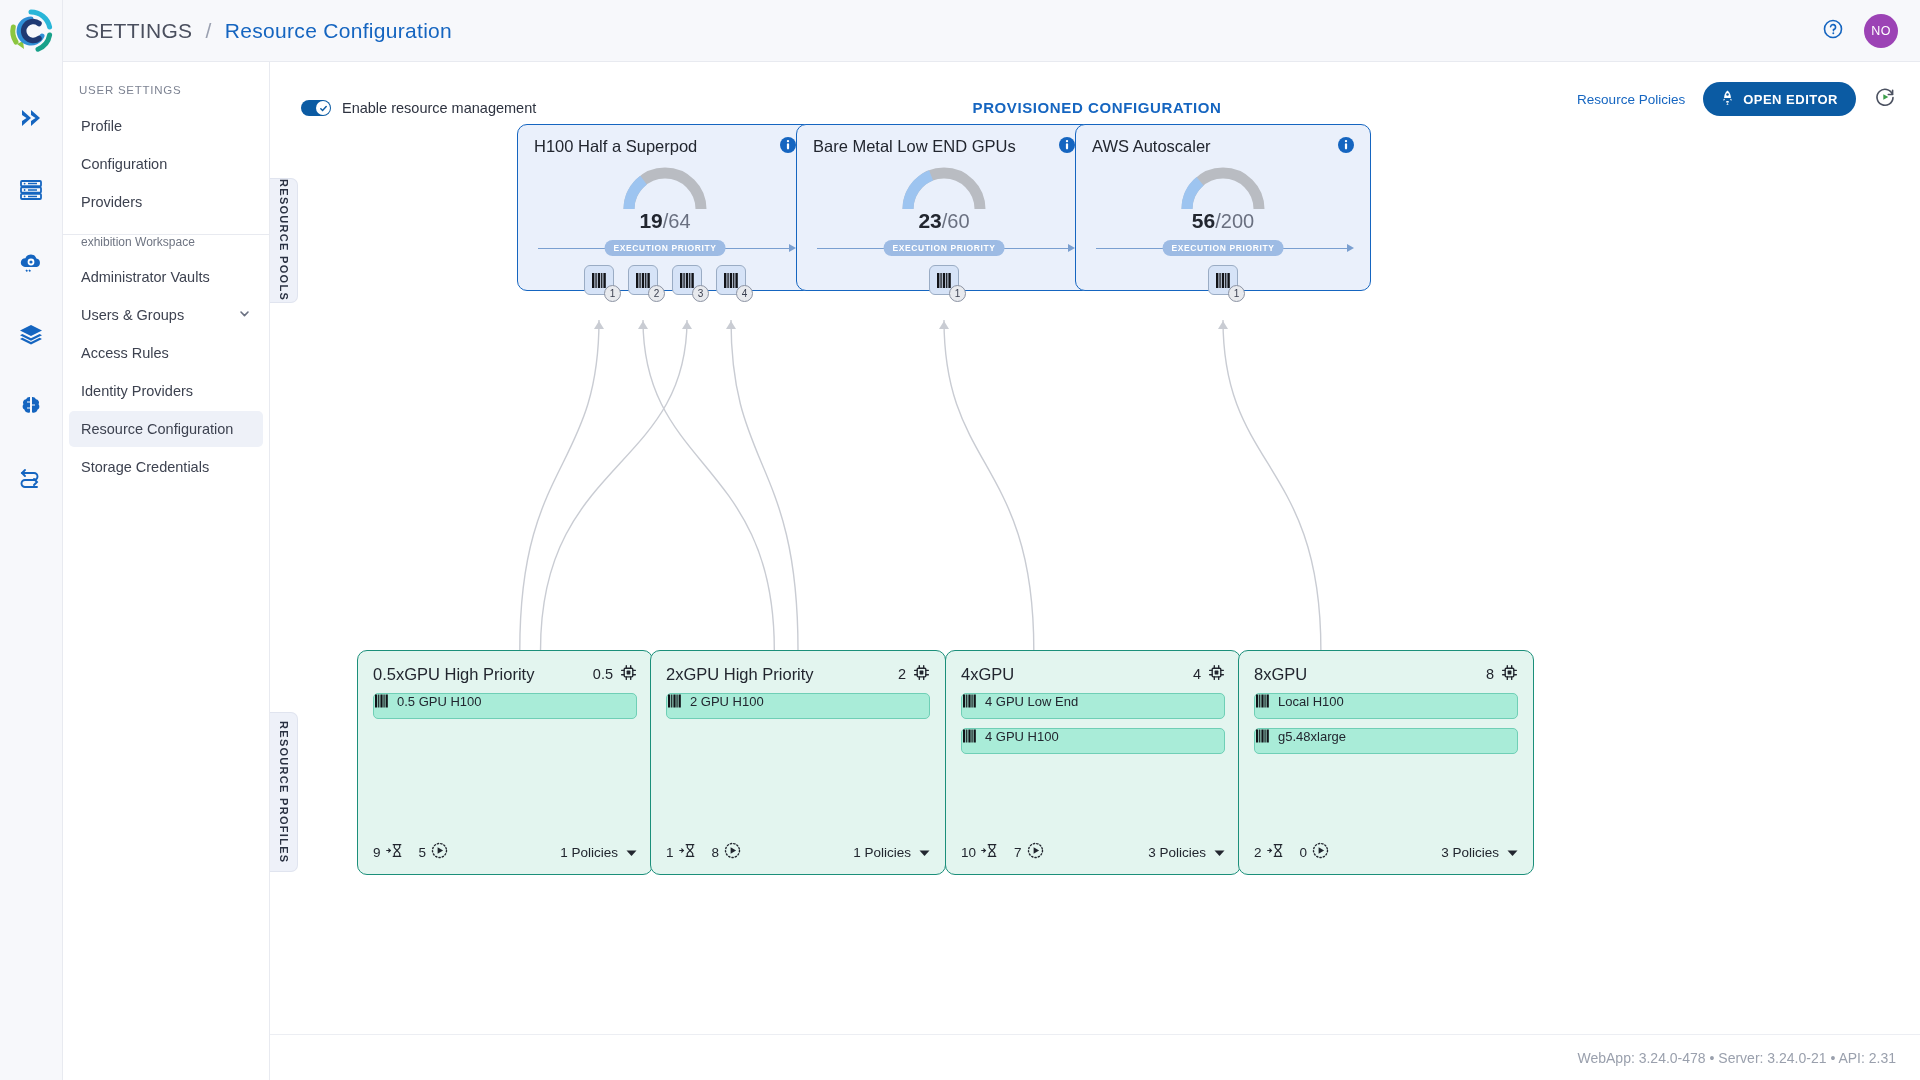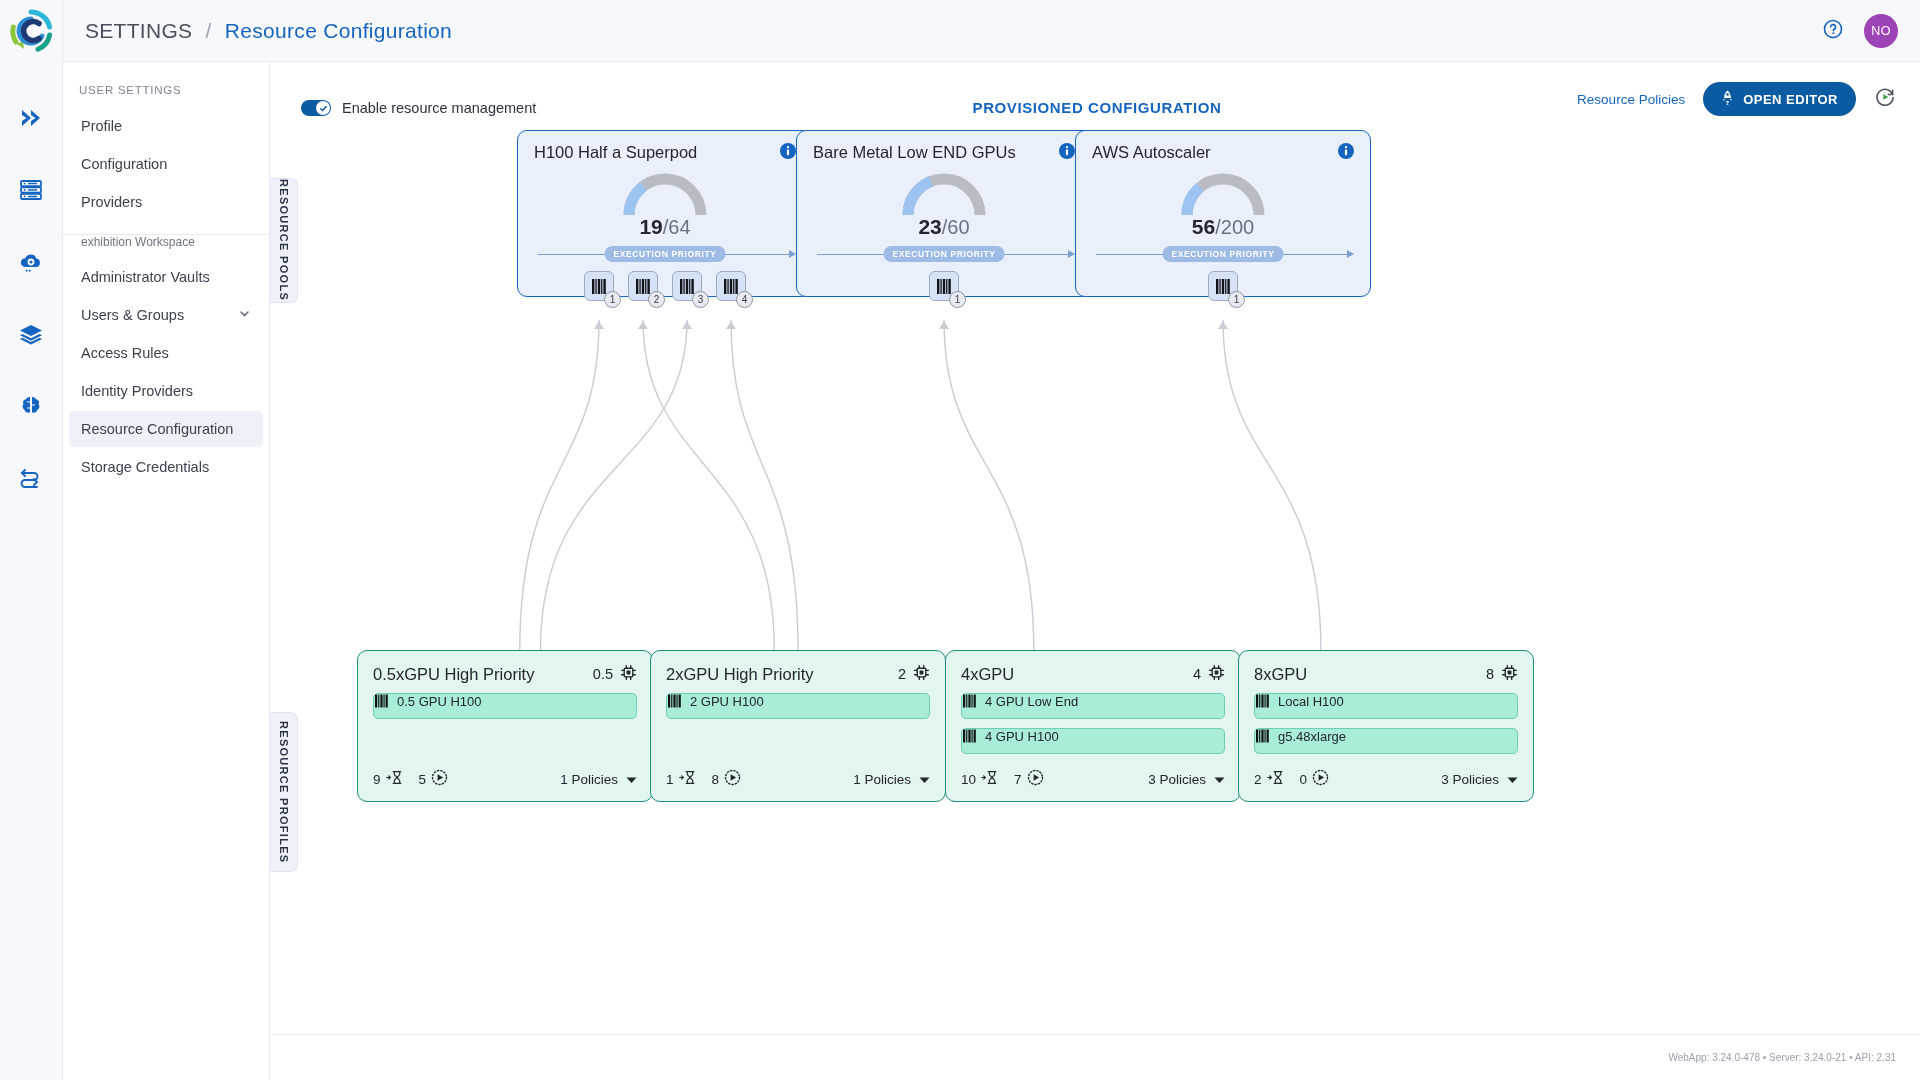--- a/index.html
+++ b/index.html
@@ -116,21 +116,20 @@
 
   
   #diagram { position: absolute; inset: 0; }
   #links { position: absolute; inset: 0; pointer-events: none; }
 
   
   .pool-card {
     position: absolute; width: 296px; height: 167px;
     background: #eaf0fb; border: 1.5px solid #1565c0; border-radius: 10px;
     padding: 12px 16px 0 16px;
-    margin-top: 6px;
   }
   .pool-head { display: flex; align-items: flex-start; }
   .pool-title { font-size: 16.5px; color: #22262f; }
   .info-icon { margin-left: auto; cursor: pointer; display: block; }
   .gauge-wrap { position: relative; height: 72px; margin-top: 6px; display: flex; justify-content: center; }
   .gauge-val {
     position: absolute; left: 0; right: 0; bottom: 2px; text-align: center;
   }
   .gauge-used { font-size: 21px; font-weight: bold; color: #22262f; }
   .gauge-cap { font-size: 20px; color: #6a7080; }
@@ -157,21 +156,21 @@
   }
   .node-chip .badge {
     position: absolute; right: -7px; bottom: -7px;
     width: 17px; height: 17px; border-radius: 50%;
     background: #e8eaee; border: 1.5px solid #8c93a3; color: #3b4050;
     font-size: 10px; display: flex; align-items: center; justify-content: center;
   }
 
   
   .profile-card {
-    position: absolute; width: 296px; height: 152px;
+    position: absolute; width: 296px; height: 225px;
     background: #e3f5ef; border: 1.5px solid #1b8f7a; border-radius: 10px;
     padding: 13px 15px 0 15px;
   }
   .profile-head { display: flex; align-items: center; }
   .profile-title { font-size: 16.5px; color: #22262f; }
   .profile-count {
     margin-left: auto; display: flex; align-items: center; gap: 7px;
     font-size: 14.5px; color: #22262f;
   }
   .res-item {
@@ -189,21 +188,21 @@
     margin-left: auto; display: flex; align-items: flex-end; gap: 8px; cursor: pointer;
   }
 
   
   #footer {
     position: absolute; left: 270px; right: 0; bottom: 0; height: 46px;
     border-top: 1px solid #eceef3; background: #fff;
     display: flex; align-items: center; justify-content: flex-end;
     padding-right: 24px; z-index: 3;
   }
-  #version-text { font-size: 10px; color: #9aa0ad; text-align: right; }
+  #version-text { font-size: 14px; color: #9aa0ad; text-align: right; }
 </style>
 </head>
 <body>
 
 <div id="app-rail">
   <div class="logo">
     <svg width="46" height="46" viewBox="0 0 46 46">
       <path d="M23 4 A19 19 0 0 1 41.6 19" fill="none" stroke="#29b6d8" stroke-width="5" stroke-linecap="round"></path>
       <path d="M41.6 27 A19 19 0 0 1 30 41.2" fill="none" stroke="#18a18a" stroke-width="5" stroke-linecap="round"></path>
       <path d="M8 34 A19 19 0 0 1 5.3 19" fill="none" stroke="#8cc63f" stroke-width="5" stroke-linecap="round"></path>

